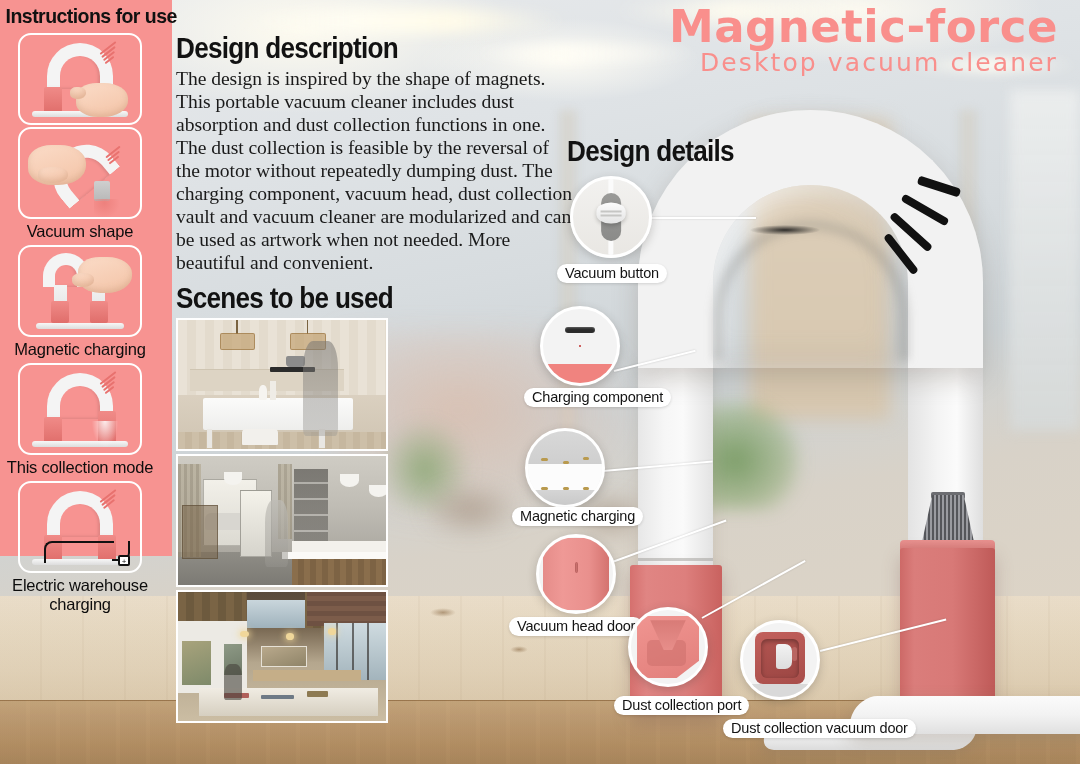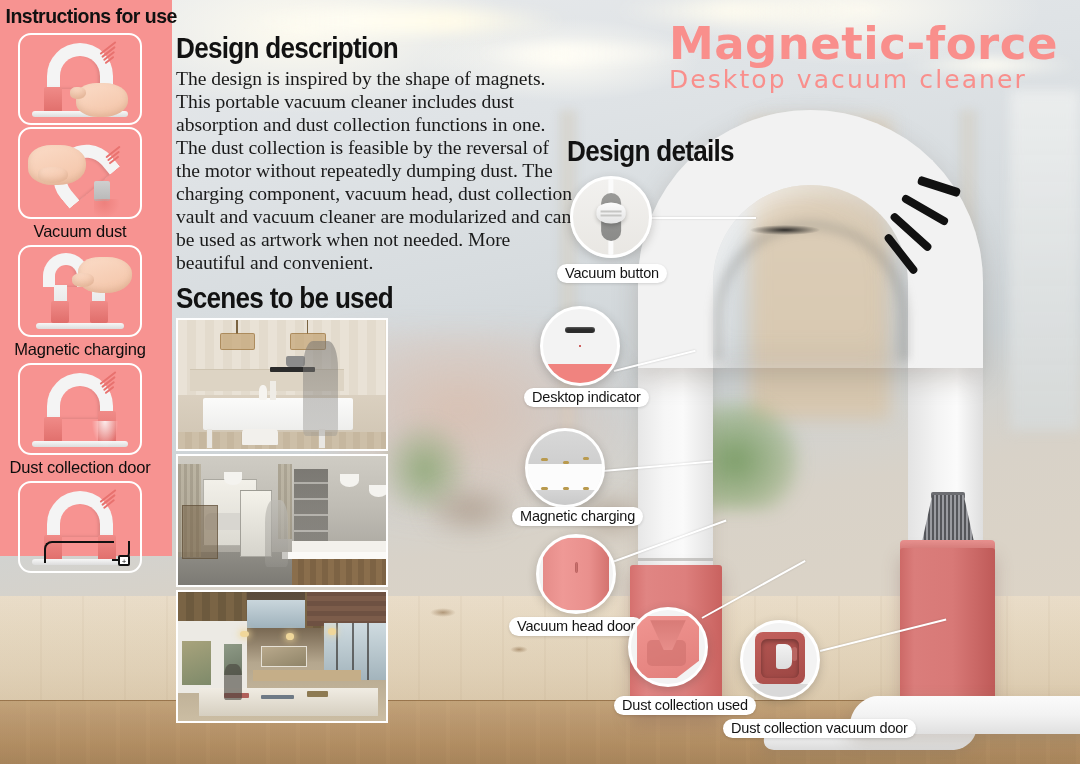--- a/index.html
+++ b/index.html
@@ -260,21 +260,21 @@
   .sc3 .win { position:absolute; left:70%; top:24%; width:30%; height:44%; background:linear-gradient(180deg,#cfdbe0,#a3b4bc); }
   .sc3 .win i { position:absolute; top:0; bottom:0; width:2px; background:rgba(50,48,44,.65); }
   .sc3 .brick { position:absolute; left:62%; top:0; width:38%; height:26%; background:repeating-linear-gradient(0deg,#6e5142 0 5px,#7c5c4a 5px 10px); }
   .sc3 .bulb { position:absolute; width:4%; height:5%; background:#f0d79a; border-radius:50%; box-shadow:0 0 6px 2px rgba(240,215,154,.7); }
   .sc3 .tableA { position:absolute; left:36%; top:60%; width:52%; height:9%; background:#c5ae88; }
   .sc3 .tableB { position:absolute; left:10%; top:74%; width:86%; height:22%; background:linear-gradient(180deg,#f0ece3,#d6cfc0); }
   .sc3 .clut { position:absolute; border-radius:1px; }
   .sc3 .person { position:absolute; left:22%; top:56%; width:9%; height:28%; background:rgba(70,66,60,.6); border-radius:34% 34% 8% 8%; }
 
   
-  .title-wrap { position: absolute; right: 22px; top: 21px; z-index: 25; }
+  .title-wrap { position: absolute; right: 22px; top: 4px; text-align: right; z-index: 25; }
   #brand-title {
     font-family: "DejaVu Sans", sans-serif;
     font-size: 45px; font-weight: bold;
     color: var(--title-pink, #f98f8c);
     letter-spacing: 0.5px;
     line-height: 1.04;
     white-space: nowrap;
   }
   #brand-sub {
     font-family: "DejaVu Sans", sans-serif;
@@ -510,21 +510,21 @@
     <div class="co-label" style="left:557px;top:264px">Vacuum button</div>
   </div>
 
   <div class="callout">
     <div class="co-line" style="left:614px;top:370px;width:84px;transform:rotate(-14deg)"></div>
     <div class="co-circle" style="left:540px;top:306px;width:80px;height:80px">
       <div class="ci-pink"></div>
       <div class="ci-port"></div>
       <div class="ci-led"></div>
     </div>
-    <div class="co-label" style="left:524px;top:388px">Desktop indicator</div>
+    <div class="co-label" style="left:524px;top:388px">Charging component</div>
   </div>
 
   <div class="callout">
     <div class="co-line" style="left:603px;top:470px;width:110px;transform:rotate(-5deg)"></div>
     <div class="co-circle" style="left:525px;top:428px;width:80px;height:80px">
       <div class="mc-grey"></div>
       <div class="mc-white"></div>
       <div class="mc-grey2"></div>
       <div class="mc-pin" style="left:18%;top:36%"></div>
       <div class="mc-pin" style="left:47%;top:40%"></div>
@@ -545,21 +545,21 @@
     <div class="co-label" style="left:509px;top:617px">Vacuum head door</div>
   </div>
 
   <div class="callout">
     <div class="co-line" style="left:702px;top:617px;width:118px;transform:rotate(-29deg)"></div>
     <div class="co-circle" style="left:628px;top:607px;width:80px;height:80px">
       <div class="dp-body"></div>
       <div class="dp-sq"></div>
       <div class="dp-v"></div>
     </div>
-    <div class="co-label" style="left:614px;top:696px">Dust collection used</div>
+    <div class="co-label" style="left:614px;top:696px">Dust collection port</div>
   </div>
 
   <div class="callout">
     <div class="co-line" style="left:820px;top:650px;width:130px;transform:rotate(-14deg)"></div>
     <div class="co-circle" style="left:740px;top:620px;width:80px;height:80px">
       <div class="dv-grey"></div>
       <div class="dv-outer"></div>
       <div class="dv-inner"></div>
       <div class="dv-door"></div>
       <div class="dv-tab"></div>
@@ -677,21 +677,21 @@
           <div class="lines" style="right:18px;top:22px">
               <i style="top:0;right:0;width:18px"></i>
               <i style="top:4px;right:1px;width:15px"></i>
               <i style="top:8px;right:2px;width:12px"></i>
             </div>
           <div class="hand" style="left:8px;top:16px;width:58px;height:40px"></div>
           <div class="hand" style="left:18px;top:38px;width:30px;height:16px"></div>
           <div style="position:absolute;left:74px;top:70px;width:26px;height:20px;background:radial-gradient(ellipse at 40% 20%,rgba(235,124,120,.8),rgba(235,124,120,0) 70%)"></div>
         </div>
       </div>
-      <div class="sb-cap">Vacuum dust</div>
+      <div class="sb-cap">Vacuum shape</div>
     </div>
 
     <div class="sb-item">
       <div class="sb-thumb">
         <div class="mag">
           <div class="arch" style="left:38%;top:6px;width:46px;height:34px;border-width:12px"></div>
           <div class="legL" style="margin-left:-26px;top:38px;height:30px"></div>
           <div class="legR" style="margin-left:12px;top:38px;height:30px"></div>
           <div class="tipL" style="margin-left:-29px;bottom:12px;height:22px"></div>
           <div class="tipR" style="margin-left:10px;bottom:12px;height:22px"></div>
@@ -714,21 +714,21 @@
           <div class="base"></div>
           <div class="lines">
               <i style="top:0;right:0;width:20px"></i>
               <i style="top:4px;right:1px;width:17px"></i>
               <i style="top:8px;right:2px;width:14px"></i>
               <i style="top:12px;right:3px;width:11px"></i>
             </div>
           <div style="position:absolute;left:72px;top:56px;width:26px;height:26px;background:radial-gradient(ellipse at 50% 0%,rgba(255,255,255,.85),rgba(255,255,255,0) 72%)"></div>
         </div>
       </div>
-      <div class="sb-cap">Dust collection door</div>
+      <div class="sb-cap">This collection mode</div>
     </div>
 
     <div class="sb-item">
       <div class="sb-thumb">
         <div class="mag">
           <div class="arch"></div>
           <div class="legL"></div>
             <div class="legR"></div>
           <div class="tipL"></div>
             <div class="tipR"></div>
@@ -736,16 +736,17 @@
           <div class="lines">
               <i style="top:0;right:0;width:20px"></i>
               <i style="top:4px;right:1px;width:17px"></i>
               <i style="top:8px;right:2px;width:14px"></i>
             </div>
           <div style="position:absolute;left:24px;top:58px;width:70px;height:22px;border:2px solid #111;border-top-left-radius:8px;border-right:none;border-bottom:none"></div>
           <div style="position:absolute;left:92px;top:58px;width:18px;height:20px;border:2px solid #111;border-left:none;border-top:none;border-bottom-right-radius:8px"></div>
           <div style="position:absolute;left:98px;top:72px;width:12px;height:11px;background:#fff;border:2px solid #111;border-radius:2px;font-size:8px;text-align:center;line-height:9px;color:#111">+</div>
         </div>
       </div>
+      <div class="sb-cap">Electric warehouse<br>charging</div>
     </div>
   </div>
 
 </div>
 
 </body></html>

